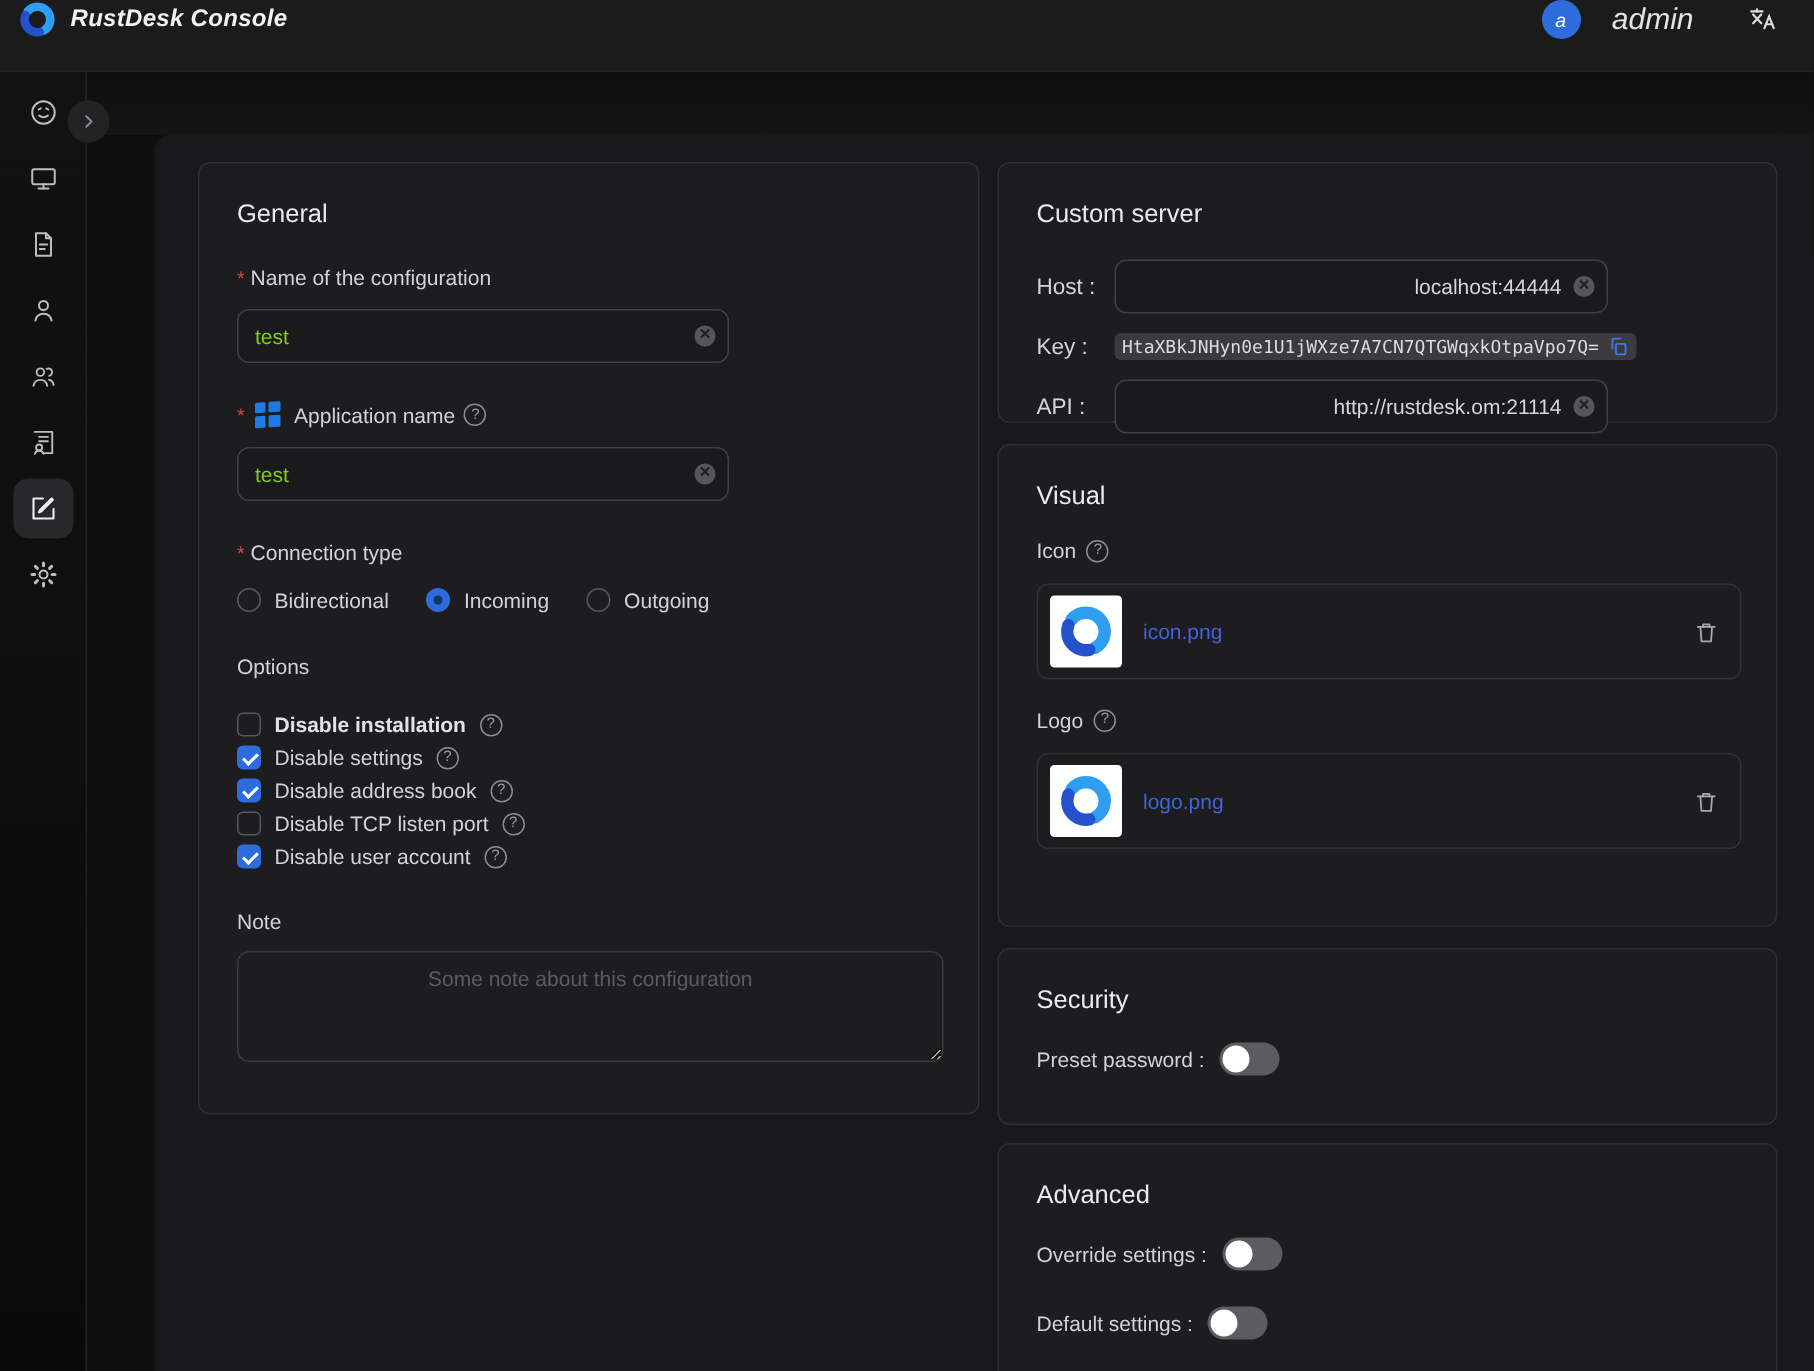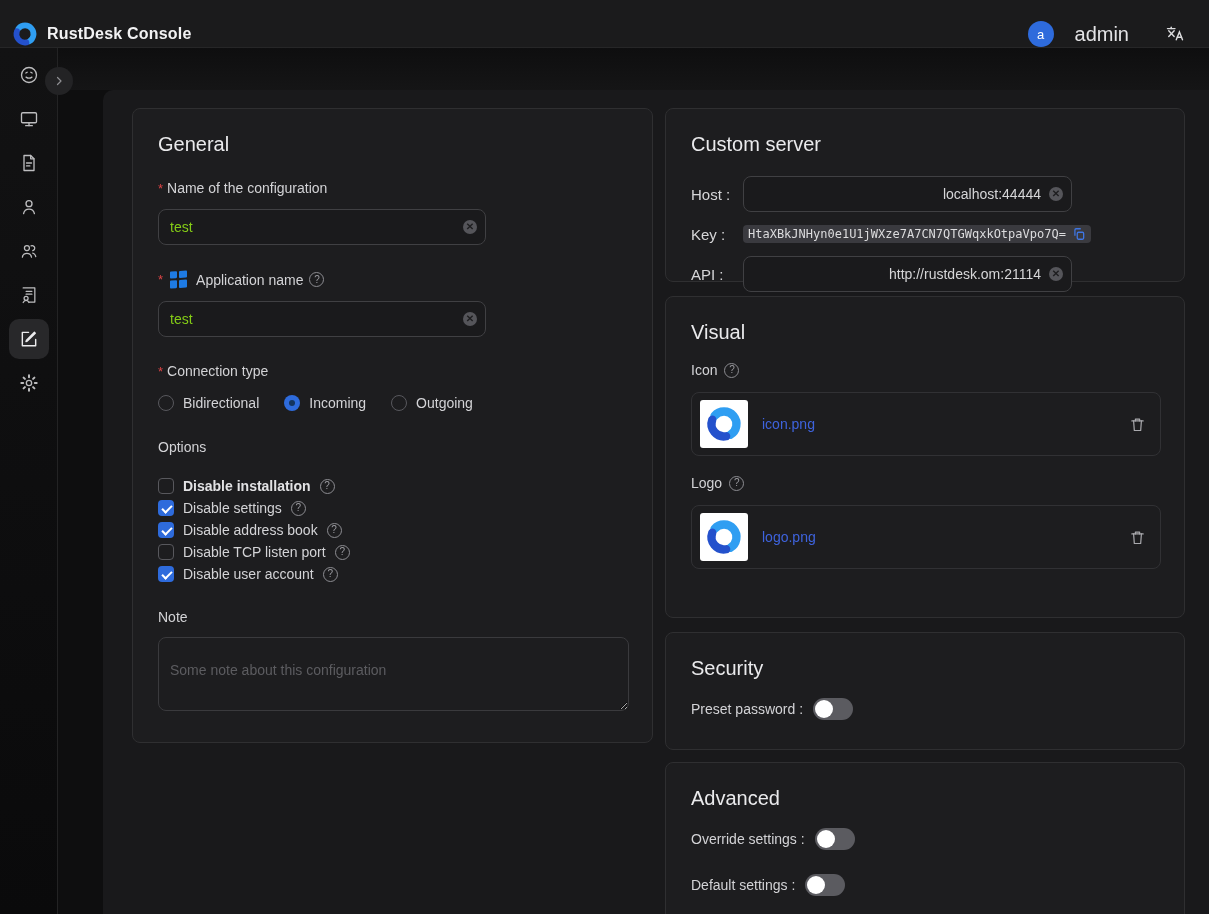--- a/index.html
+++ b/index.html
@@ -1,22 +1,22 @@
 <!DOCTYPE html>
 <html><head>
 <meta charset="utf-8">
 <style>
   * { margin:0; padding:0; box-sizing:border-box; }
   html,body { width:1209px; height:914px; overflow:hidden; background:#0e0e0f;
     font-family:"Liberation Sans", sans-serif; color:#d6d6d8; }
 
   
   .topbar { position:absolute; left:0; top:0; width:1209px; height:48px;
-    background:#1b1b1c; border-bottom:1px solid #262627; display:flex; align-items:flex-end;
-    padding:0 24px 0 12px; z-index:30; }
+    background:#1b1b1c; border-bottom:1px solid #262627; display:flex; align-items:flex-start;
+    padding:0 24px 0 12px; z-index:30;font-style:italic; }
   .brand { display:flex; align-items:center; gap:9px; }
   .brand-title { font-size:16px; font-weight:700; color:#f2f2f3; letter-spacing:.2px; }
   .topbar-right { margin-left:auto; display:flex; align-items:center; }
   .avatar { width:26px; height:26px; border-radius:50%; background:#2e6bdc; color:#fff;
     display:flex; align-items:center; justify-content:center; font-size:13px; }
   .username { margin-left:21px; font-size:20px; color:#e3e3e5; }
   .translate-btn { margin-left:36px; display:flex; cursor:pointer; }
 
   
   .band { position:absolute; left:58px; top:48px; width:1151px; height:42px;
@@ -39,21 +39,21 @@
     background:#19191b; border-radius:10px 0 0 0; overflow:hidden; }
 
   .card { position:absolute; background:#1d1d1f; border:1px solid #2f2f31;
     border-radius:8px; padding:24px 25px; }
   .card-general  { left:29px;  top:18px;  width:521px; height:635px; }
   .card-server   { left:562px; top:18px;  width:520px; height:174px; }
   .card-visual   { left:562px; top:206px; width:520px; height:322px; }
   .card-security { left:562px; top:542px; width:520px; height:118px; }
   .card-advanced { left:562px; top:672px; width:520px; height:230px; }
 
-  .card-title { font-size:20px; color:#eaeaec; margin-bottom:24px; }
+  .card-title { font-size:17px; color:#eaeaec; margin-bottom:24px; }
 
   .field-label { display:flex; align-items:center; gap:6px; font-size:14px;
     color:#d3d3d6; margin-bottom:13px; }
   .req { color:#dc4446; font-size:13px; margin-right:-2px; }
 
   .text-input { position:relative; width:328px; margin-bottom:26px; }
   .text-input input { width:100%; height:36px; background:#1a1a1c; border:1px solid #404043;
     border-radius:8px; color:#84cc16; font-size:14px; padding:0 30px 0 11px;
     font-family:"Liberation Sans", sans-serif; outline:none; }
   .clear-btn { position:absolute; right:9px; top:11px; width:14px; height:14px;
@@ -81,22 +81,22 @@
     height:22px; cursor:pointer; }
   .cb-row .help { margin-left:0; }
   .cb-box { width:16px; height:16px; border-radius:4px; border:1.5px solid #58585d; position:relative; }
   .cb-row.on .cb-box { border:none; background:#2e6bdc; }
   .cb-row.on .cb-box::after { content:""; position:absolute; left:5.5px; top:2.5px;
     width:4px; height:8px; border:solid #fff; border-width:0 2px 2px 0; transform:rotate(45deg); }
   .cb-strong { font-weight:700; color:#e2e2e4; }
 
   .note-label { font-size:14px; color:#d3d3d6; margin:24px 0 12px; }
   .note-area textarea { width:471px; height:74px; background:#1d1d1f; border:1px solid #3a3a3d;
-    border-radius:8px; color:#737373; font-size:14px; padding:24px 11px; resize:both;
-    font-family:"Liberation Sans", sans-serif; outline:none; }
+    border-radius:8px; color:#737373; font-size:14px; padding:9px 11px; resize:both;
+    font-family:"Liberation Sans", sans-serif; outline:none;text-align:center; }
   .note-area textarea::placeholder { color:#5c5c60; }
   .text-input input::placeholder { color:#5c5c60; }
 
   
   .srv-row { display:flex; align-items:center; margin-bottom:13px; }
   .srv-label { width:52px; font-size:15px; color:#d6d6d8; }
   .srv-input { position:relative; width:329px; }
   .srv-input input { width:100%; height:36px; background:#1a1a1c; border:1px solid #404043;
     border-radius:8px; color:#d6d6d8; font-size:14px; padding:0 30px 0 11px;
     font-family:"Liberation Sans", sans-serif; outline:none;text-align:right; }

